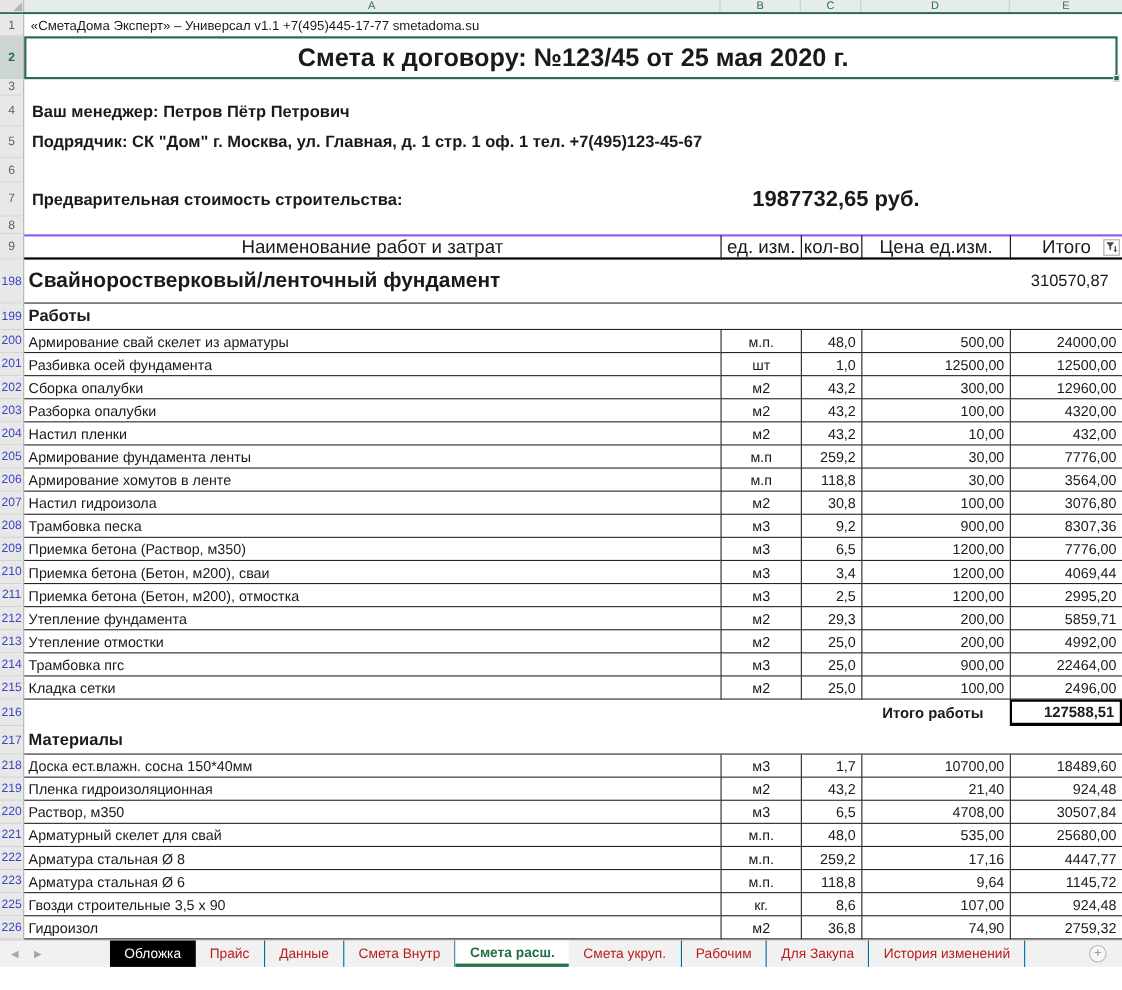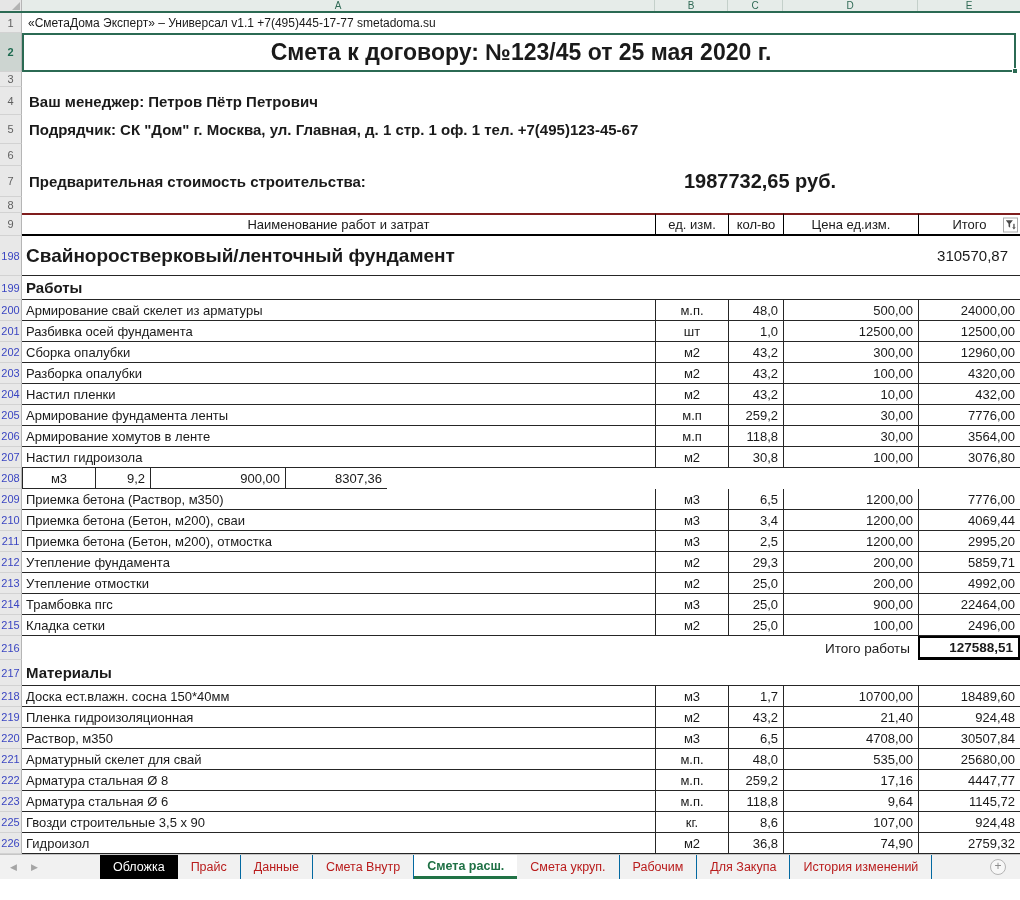--- a/index.html
+++ b/index.html
@@ -33,22 +33,22 @@
   .app-line { display:flex; align-items:center; padding-left:6px; font-size:12px; }
   .title-cell { flex:1; display:flex; align-items:center; justify-content:center;
                 font-size:23px; font-weight:bold; }
   .info-bold { display:flex; align-items:center; padding-left:7px; font-size:15px; font-weight:bold; }
   .cost-label { width:633px; display:flex; align-items:center; padding-left:7px;
                 font-size:15px; font-weight:bold; }
   .cost-value { width:210px; display:flex; align-items:center; justify-content:center;
                 font-size:20px; font-weight:bold; }
 
   
-  .r9 .c { border-top:2px solid #7f1d1d; border-bottom:2px solid #000; border-left:1px solid #000;
-           display:flex; align-items:center; justify-content:center; font-size:13px; }
+  .r9 .c { border-top:2px solid #8b5cf6; border-bottom:2px solid #000; border-left:1px solid #000;
+           display:flex; align-items:center; justify-content:center; font-size:17px; }
   .r9 .c.a { border-left:none; }
   .c.a{width:633px;} .c.b{width:73px;} .c.cq{width:55px;} .c.d{width:135px;} .c.e{width:102px;}
   .hdr-total { position:relative; }
   .filter-box { position:absolute; right:2px; top:50%; transform:translateY(-50%);
                 width:15px; height:15px; background:#fff; border:1px solid #ababab;
                 display:flex; align-items:center; justify-content:center; }
 
   
   .hline { border-bottom:1px solid #262626; }
   .sec-name { width:633px; display:flex; align-items:center; padding-left:4px;
@@ -61,21 +61,21 @@
   
   .trow .c { border-bottom:1px solid #262626; border-left:1px solid #262626;
              display:flex; align-items:center; font-size:13px; overflow:hidden; white-space:nowrap; }
   .trow .c.a { border-left:none; padding-left:4px;text-align:center; }
   .trow .c.b { justify-content:center; }
   .trow .c.cq, .trow .c.d, .trow .c.e { justify-content:flex-end; padding-right:5px; }
 
   
   .r216 .spacer { width:761px; }
   .tot-label { width:135px; display:flex; align-items:center; justify-content:flex-end;
-               padding-right:8px; font-size:13.5px; font-weight:normal; }
+               padding-right:24px; font-size:13.5px; font-weight:bold; }
   .tot-value { width:102px; display:flex; align-items:center; justify-content:flex-end;
                padding-right:5px; font-size:13.5px; font-weight:bold;
                border:2px solid #000; border-bottom-width:3px; }
 
   
   .sel-box { position:absolute; left:22px; top:33px; width:994px; height:39px;
              border:2px solid #2b6a53; pointer-events:none; }
   .sel-box .handle { position:absolute; right:-4px; bottom:-4px; width:6px; height:6px;
                      background:#2b6a53; border:1px solid #fff; }
 
@@ -245,20 +245,21 @@
       <div class="row trow">
         <div class="rn blue">207</div>
         <div class="c a">Настил гидроизола</div>
         <div class="c b">м2</div>
         <div class="c cq">30,8</div>
         <div class="c d">100,00</div>
         <div class="c e">3076,80</div>
       </div>
       <div class="row trow">
         <div class="rn blue">208</div>
+        <div class="c a">Трамбовка песка</div>
         <div class="c b">м3</div>
         <div class="c cq">9,2</div>
         <div class="c d">900,00</div>
         <div class="c e">8307,36</div>
       </div>
       <div class="row trow">
         <div class="rn blue">209</div>
         <div class="c a">Приемка бетона (Раствор, м350)</div>
         <div class="c b">м3</div>
         <div class="c cq">6,5</div>

